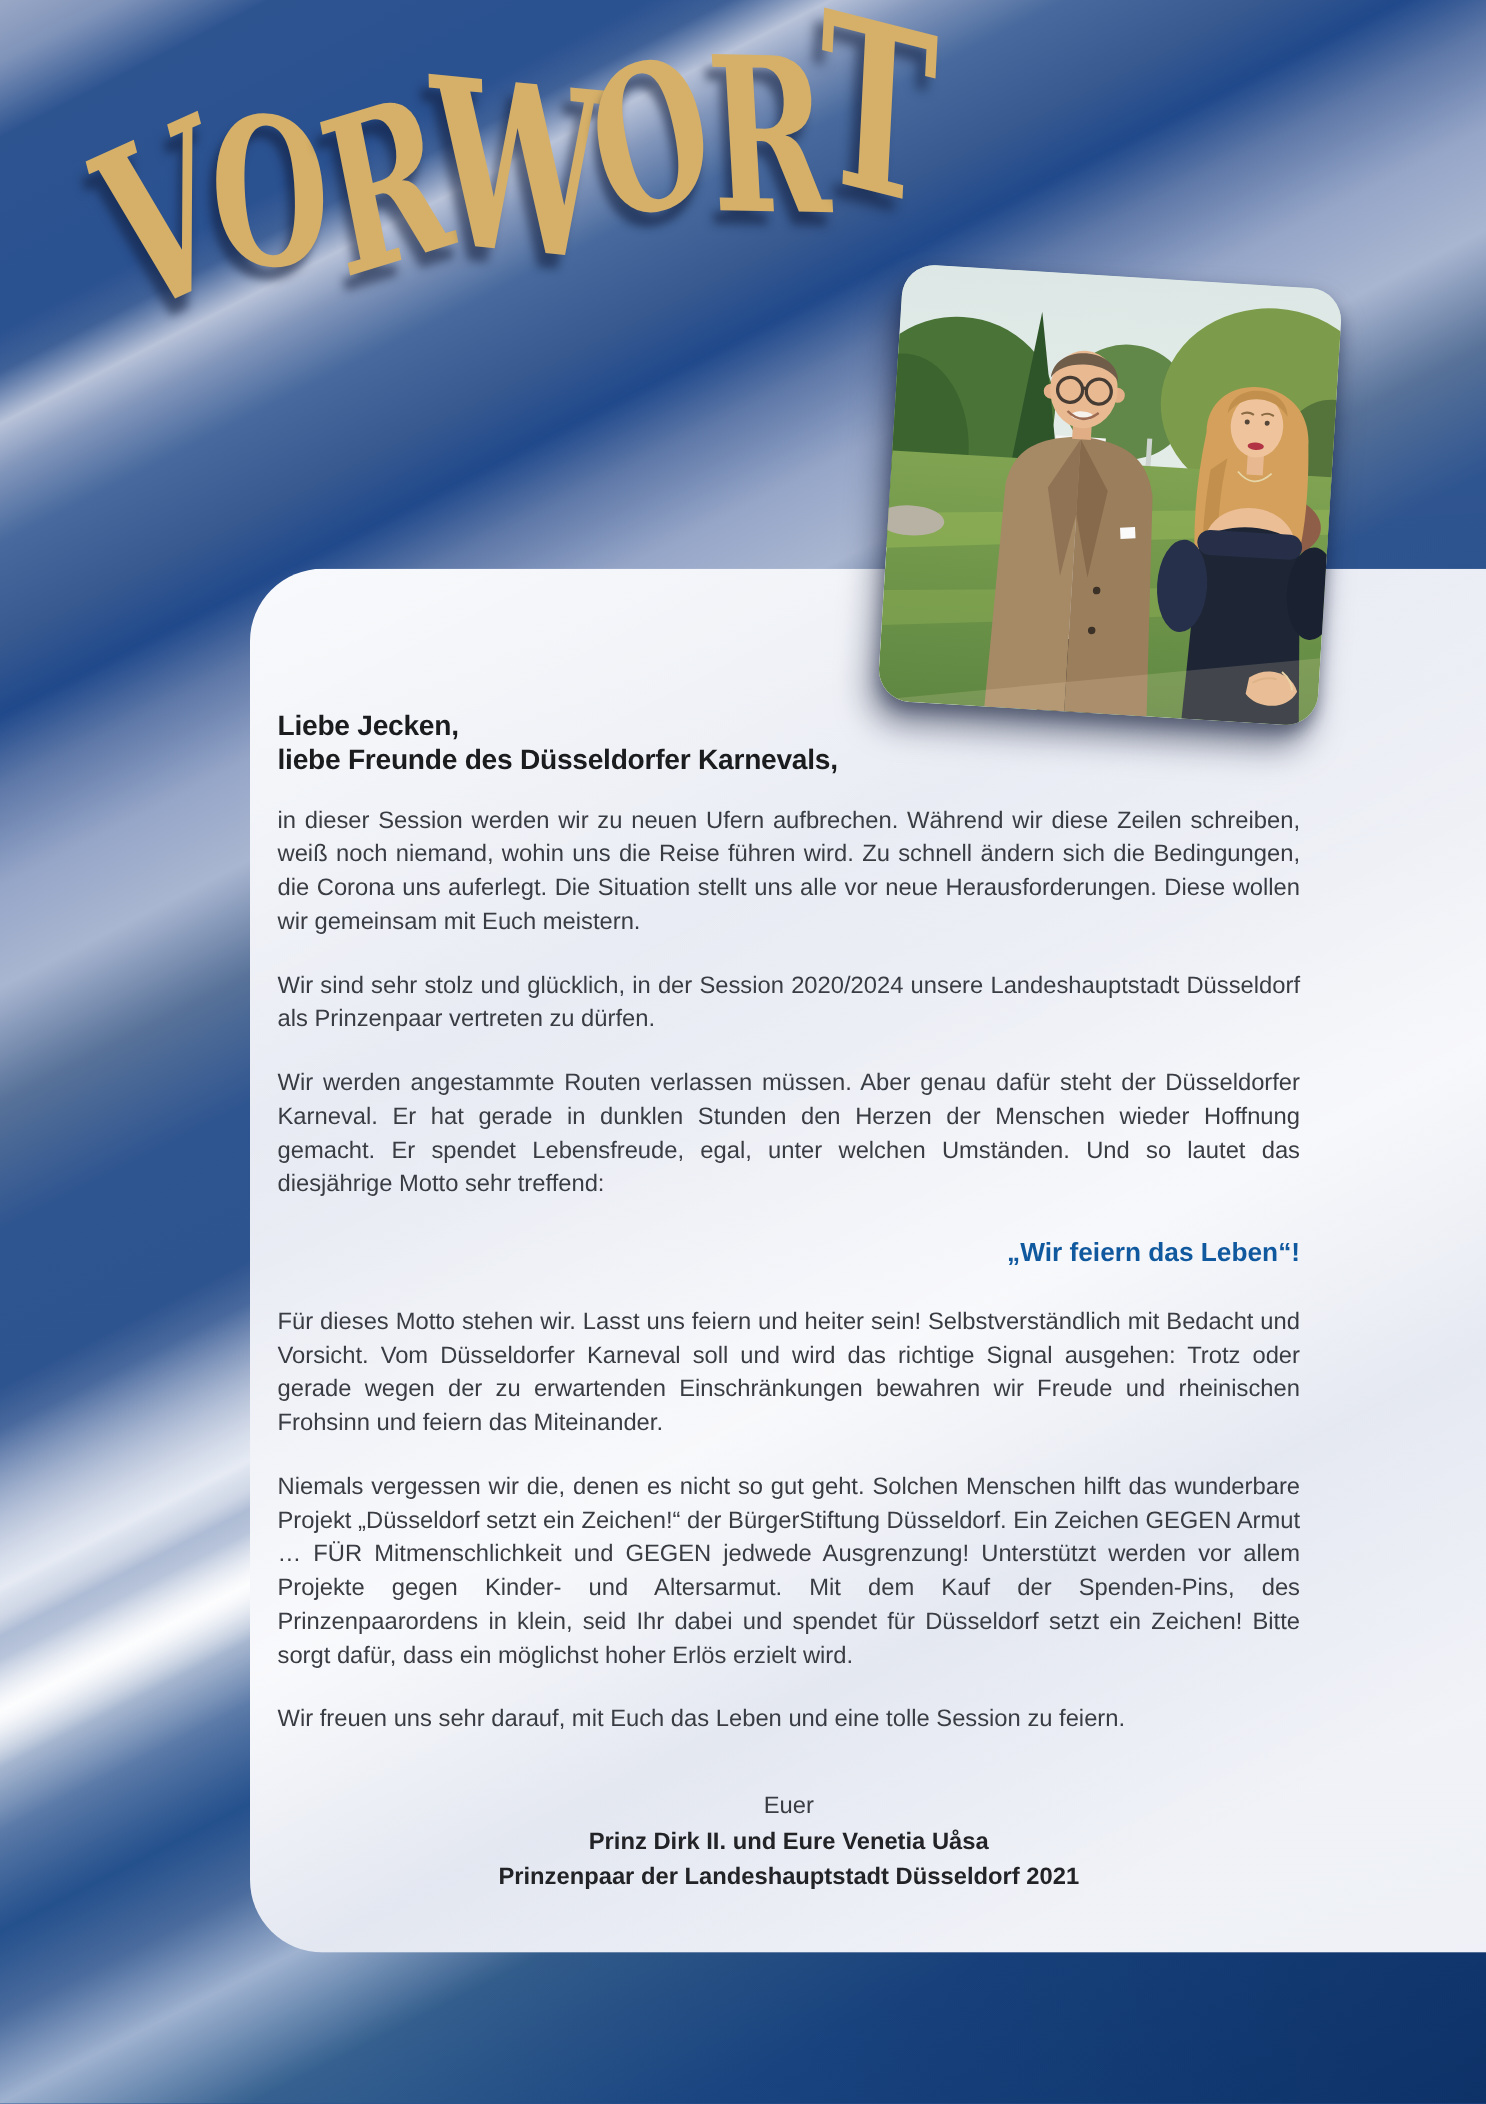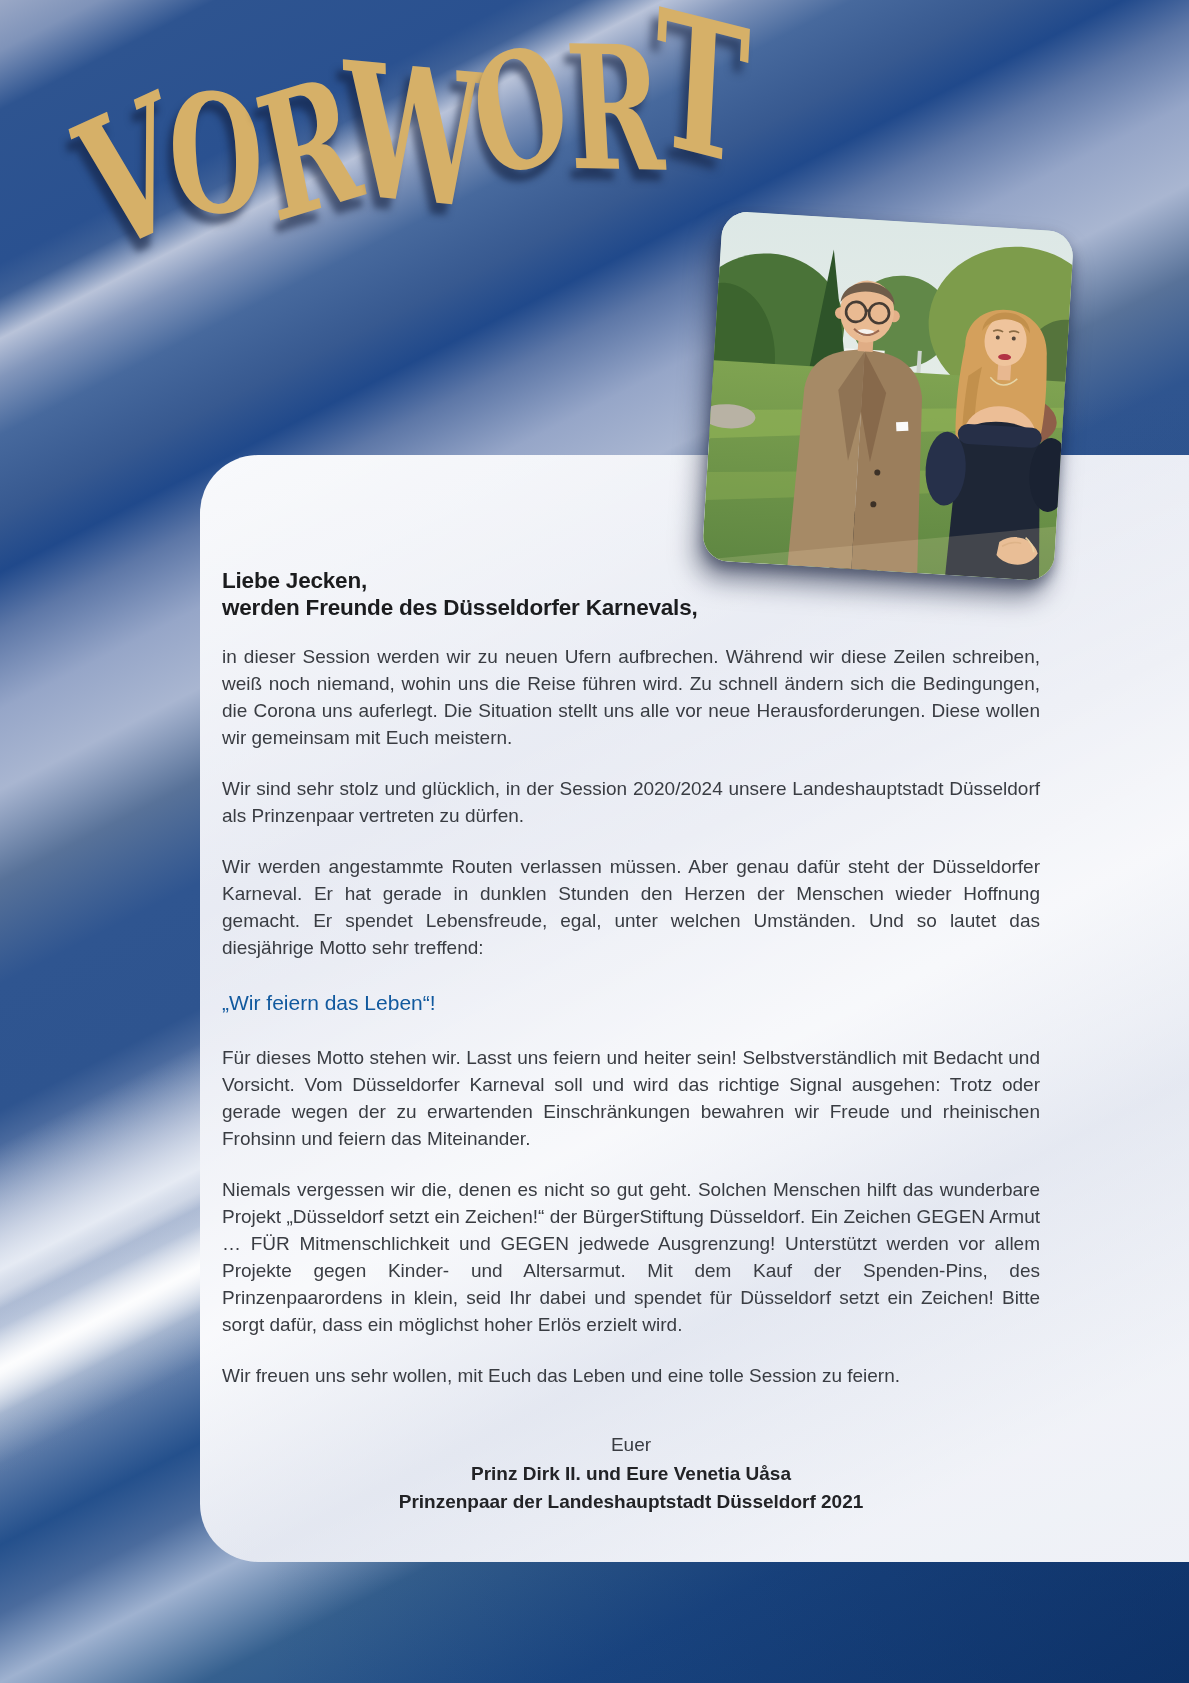--- a/index.html
+++ b/index.html
@@ -88,21 +88,21 @@
     text-align:justify;
   }
   .content p{margin:0 0 24px 0;}
   h1.salutation{
     margin:0 0 22px 0;
     font-size:22.5px;line-height:27px;color:#1b1c1e;
     font-weight:bold;letter-spacing:-.2px;text-align:left;
   }
   h1.salutation .line{display:block;}
   .motto{
-    text-align:left;font-weight:normal;color:#11599e;
+    text-align:right;font-weight:bold;color:#11599e;
     font-size:21px;margin:28px 0 28px 0 !important;
   }
   .signature{margin-top:42px !important;text-align:center;}
   .signature span{display:block;line-height:28.5px;}
   .signature .bold{font-weight:bold;color:#222326;}
 
   
   .photo{
     position:absolute;left:712px;top:221px;width:352px;height:350px;z-index:2;
     transform:rotate(3.5deg);
@@ -116,29 +116,29 @@
 <body>
 
 <div class="page">
 
   <div class="title"><span class="tl">V</span><span class="tl">O</span><span class="tl">R</span><span class="tl">W</span><span class="tl">O</span><span class="tl">R</span><span class="tl">T</span></div>
 
   <div class="card">
     <div class="content">
       <h1 class="salutation">
         <span class="line">Liebe Jecken,</span>
-        <span class="line">werden Freunde des Düsseldorfer Karnevals,</span>
+        <span class="line">liebe Freunde des Düsseldorfer Karnevals,</span>
       </h1>
       <p>in dieser Session werden wir zu neuen Ufern aufbrechen. Während wir diese Zeilen schreiben, weiß noch niemand, wohin uns die Reise führen wird. Zu schnell ändern sich die Bedingungen, die Corona uns auferlegt. Die Situation stellt uns alle vor neue Herausforderungen. Diese wollen wir gemeinsam mit Euch meistern.</p>
       <p>Wir sind sehr stolz und glücklich, in der Session 2020/2024 unsere Landeshauptstadt Düsseldorf als Prinzenpaar vertreten zu dürfen.</p>
       <p>Wir werden angestammte Routen verlassen müssen. Aber genau dafür steht der Düsseldorfer Karneval. Er hat gerade in dunklen Stunden den Herzen der Menschen wieder Hoffnung gemacht. Er spendet Lebensfreude, egal, unter welchen Umständen. Und so lautet das diesjährige Motto sehr treffend:</p>
       <p class="motto">„Wir feiern das Leben“!</p>
       <p>Für dieses Motto stehen wir. Lasst uns feiern und heiter sein! Selbstverständlich mit Bedacht und Vorsicht. Vom Düsseldorfer Karneval soll und wird das richtige Signal ausgehen: Trotz oder gerade wegen der zu erwartenden Einschränkungen bewahren wir Freude und rheinischen Frohsinn und feiern das Miteinander.</p>
       <p>Niemals vergessen wir die, denen es nicht so gut geht. Solchen Menschen hilft das wunderbare Projekt „Düsseldorf setzt ein Zeichen!“ der BürgerStiftung Düsseldorf. Ein Zeichen GEGEN Armut … FÜR Mitmenschlichkeit und GEGEN jedwede Ausgrenzung! Unterstützt werden vor allem Projekte gegen Kinder- und Altersarmut. Mit dem Kauf der Spenden-Pins, des Prinzenpaarordens in klein, seid Ihr dabei und spendet für Düsseldorf setzt ein Zeichen! Bitte sorgt dafür, dass ein möglichst hoher Erlös erzielt wird.</p>
-      <p>Wir freuen uns sehr wollen, mit Euch das Leben und eine tolle Session zu feiern.</p>
+      <p>Wir freuen uns sehr darauf, mit Euch das Leben und eine tolle Session zu feiern.</p>
       <p class="signature">
         <span>Euer</span>
         <span class="bold">Prinz Dirk II. und Eure Venetia Uåsa</span>
         <span class="bold">Prinzenpaar der Landeshauptstadt Düsseldorf 2021</span>
       </p>
     </div>
   </div>
 
   <div class="photo">
     <svg viewBox="0 0 352 350" xmlns="http://www.w3.org/2000/svg">

